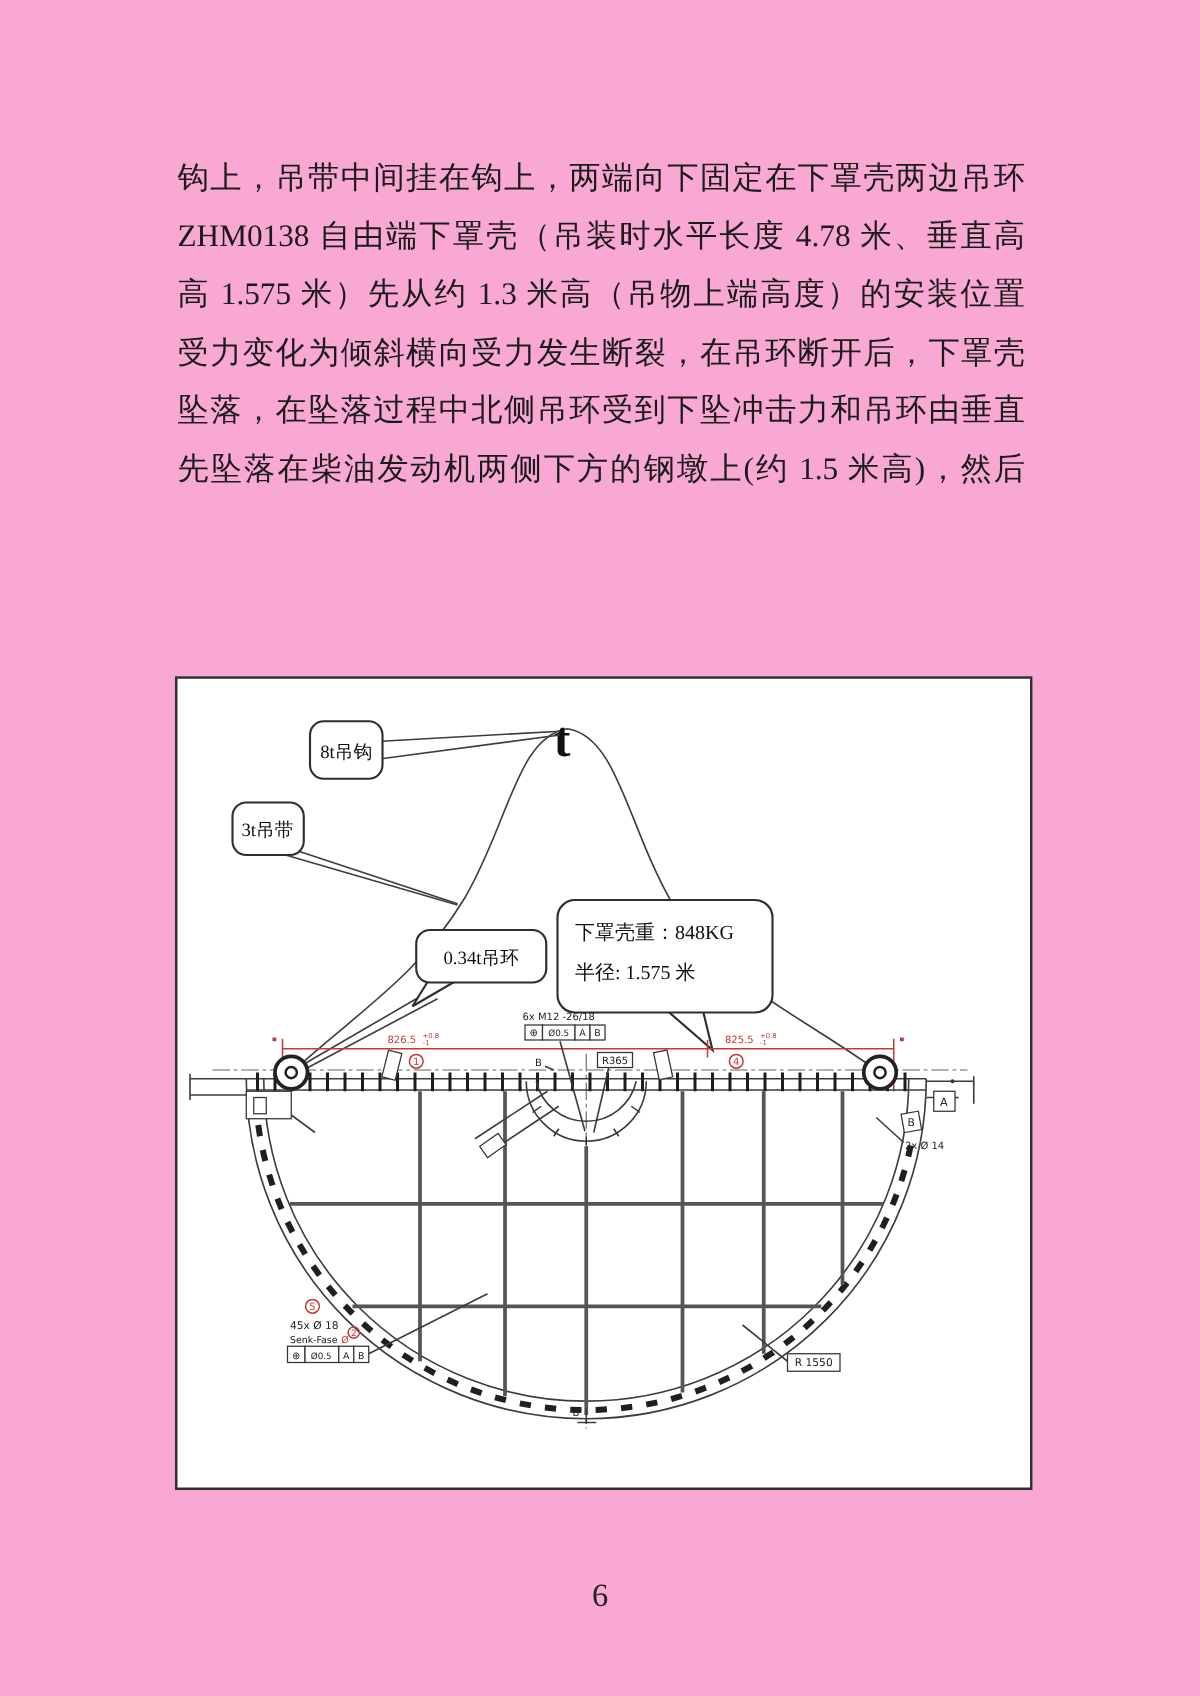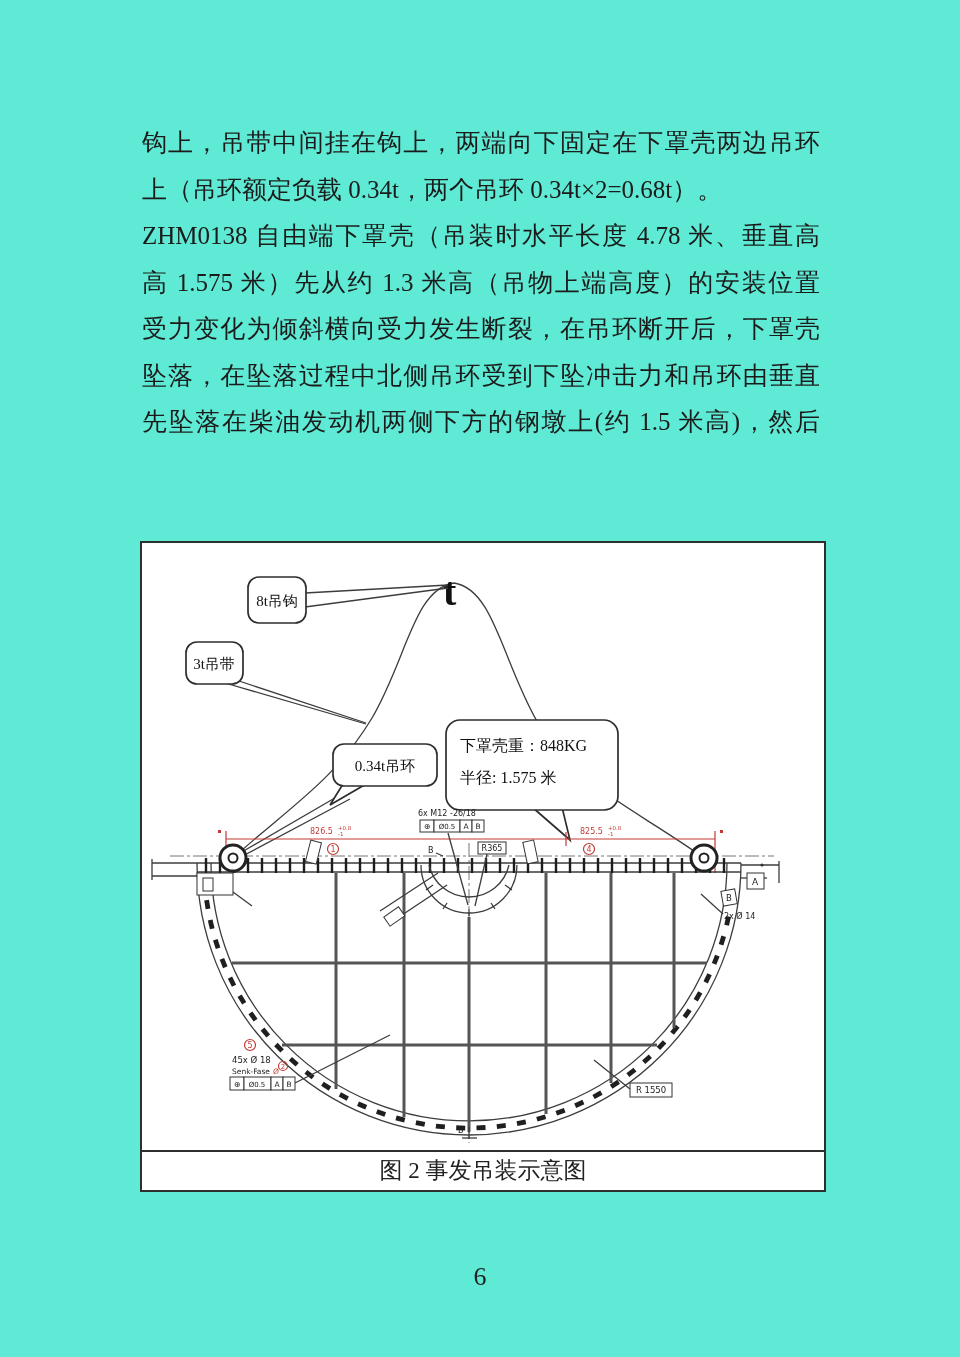--- a/index.html
+++ b/index.html
@@ -1,16 +1,16 @@
 <!DOCTYPE html>
 <html><head>
 <meta charset="utf-8">
 <style>
   html,body{margin:0;padding:0;background:#ffffff;}
-  .page{position:relative;width:960px;height:1357px;background:#5eead4;overflow:hidden;
+  .page{position:relative;width:960px;height:1357px;background:#f9a8d4;overflow:hidden;
         font-family:"Liberation Serif","DejaVu Serif",serif;color:#1b1b1b;}
   .textblock{position:absolute;left:142px;top:120px;width:678px;font-size:25px;}
   .ln{height:46.5px;line-height:46.5px;text-align:justify;text-align-last:justify;overflow:hidden;}
   .ln.noj{text-align-last:left;}
   .ln.ind{text-indent:50px;}
   .figure{position:absolute;left:140px;top:541px;width:686px;height:651px;
           border:2px solid #2f2f2f;box-sizing:border-box;background:#fff;}
   .figcaption{height:38px;border-top:2px solid #2f2f2f;text-align:center;
               font-size:23px;line-height:38px;color:#222;}
   .pagenum{position:absolute;top:1262px;left:0;width:100%;text-align:center;font-size:26px;color:#222;}
@@ -25,21 +25,20 @@
   .cc{stroke:#666;stroke-width:0.9;fill:none;stroke-dasharray:14 3 3 3;}
   .fcf{fill:#fff;stroke:#333;stroke-width:1;}
 </style>
 </head>
 <body>
 
 <div class="page">
 
   <div class="textblock">
     <div class="ln">钩上，吊带中间挂在钩上，两端向下固定在下罩壳两边吊环</div>
-    <div class="ln noj">上（吊环额定负载 0.34t，两个吊环 0.34t×2=0.68t）。</div>
     <div class="ln">ZHM0138 自由端下罩壳（吊装时水平长度 4.78 米、垂直高</div>
     <div class="ln">高 1.575 米）先从约 1.3 米高（吊物上端高度）的安装位置</div>
     <div class="ln">受力变化为倾斜横向受力发生断裂，在吊环断开后，下罩壳</div>
     <div class="ln">坠落，在坠落过程中北侧吊环受到下坠冲击力和吊环由垂直</div>
     <div class="ln">先坠落在柴油发动机两侧下方的钢墩上(约 1.5 米高)，然后</div>
   </div>
 
   <div class="figure">
     <svg id="fig-svg" width="682" height="607" viewBox="0 0 682 607">
 
@@ -268,17 +267,16 @@
 
       <rect class="fcf" x="488" y="540" width="42" height="14"></rect>
       <text class="anno" x="509" y="550" font-size="8.5" text-anchor="middle">R 1550</text>
       <line class="dln" x1="488" y1="546" x2="452" y2="517" stroke-width="0.9"></line>
 
       <text class="anno" x="316" y="590" font-size="8">B</text>
       <line class="dln" x1="327" y1="584" x2="327" y2="596" stroke-width="1.4"></line>
       <line class="dln" x1="320" y1="595" x2="335" y2="595" stroke-width="1.4"></line>
     </svg>
 
-    <div class="figcaption">图 2  事发吊装示意图</div>
   </div>
 
   <div class="pagenum">6</div>
 </div>
 
 </body></html>

